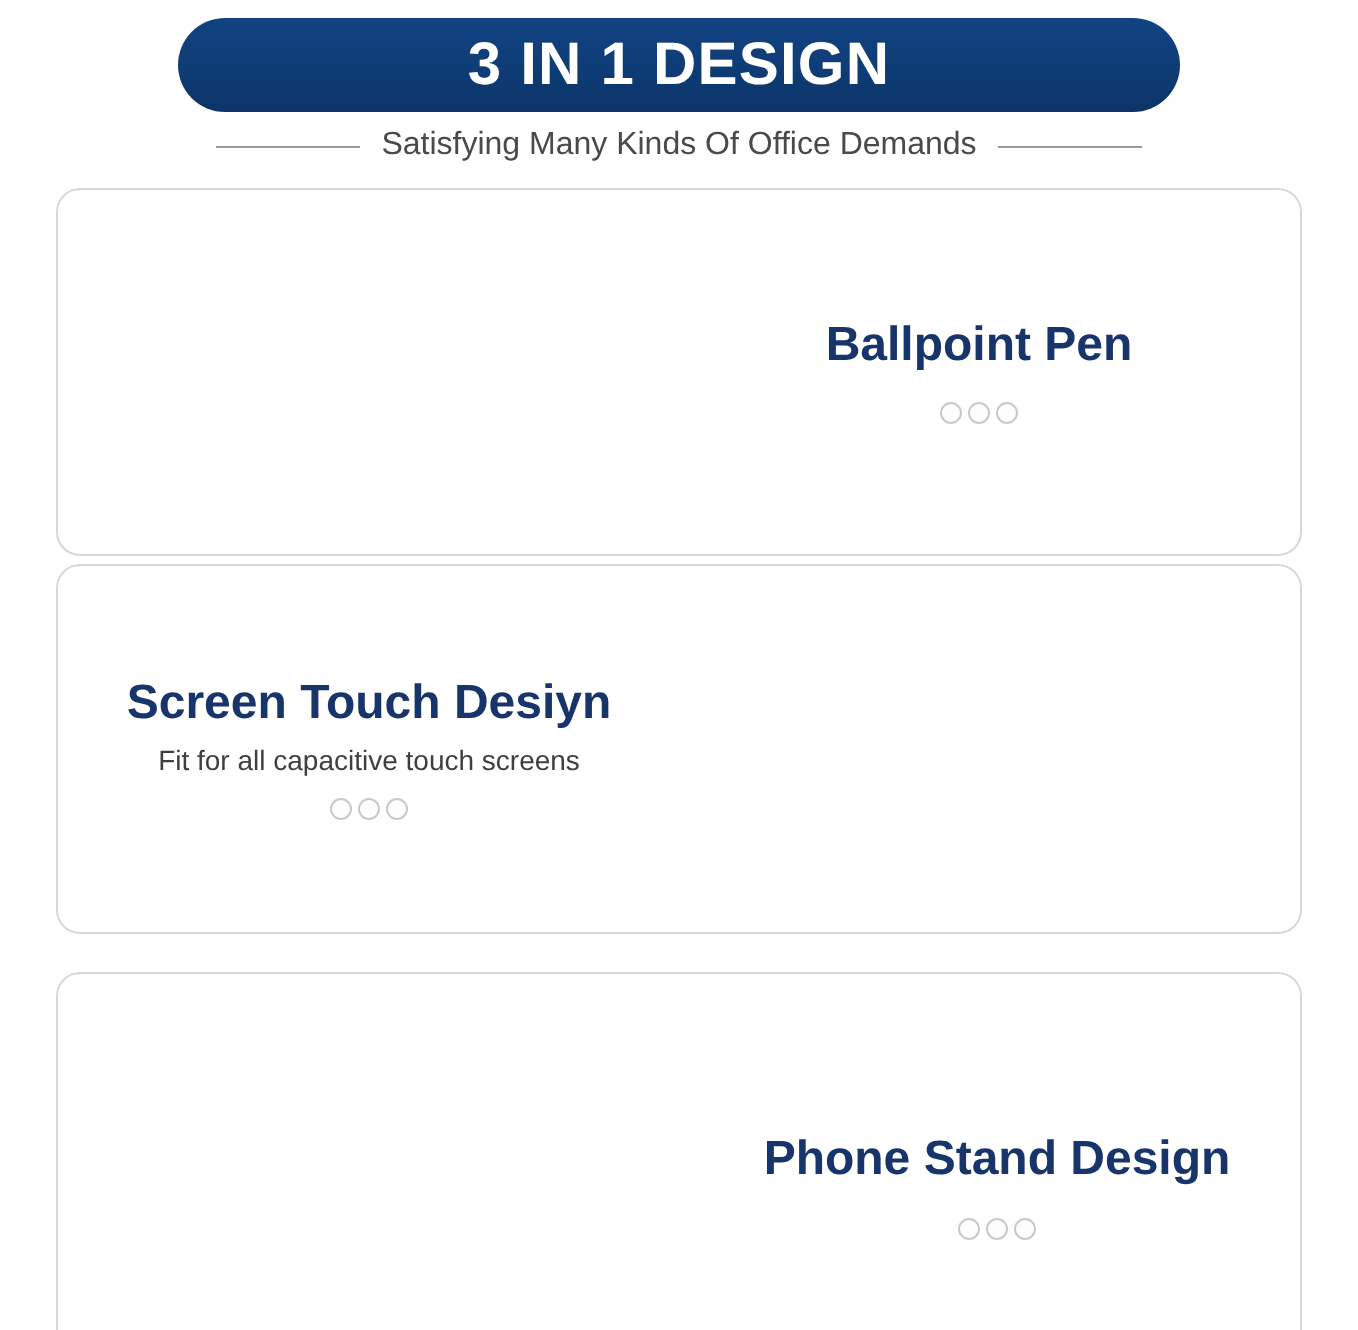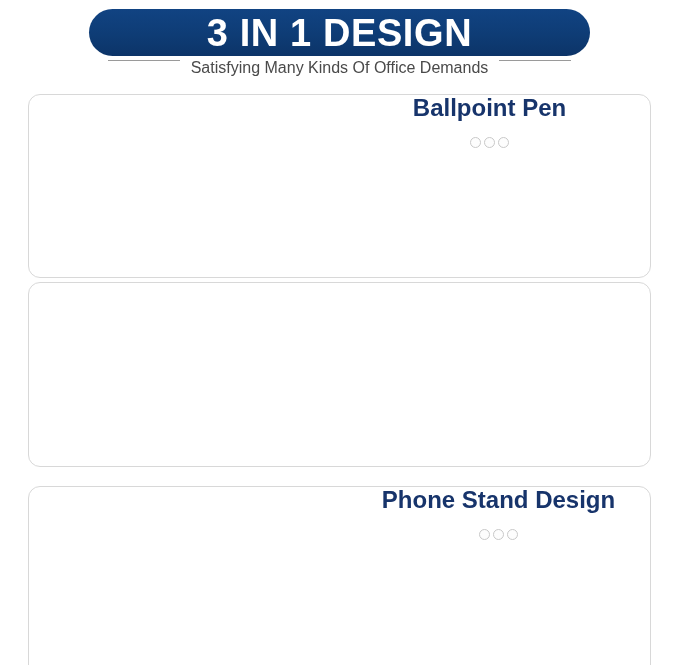--- a/index.html
+++ b/index.html
@@ -38,33 +38,34 @@
     height: 47px;
     border-radius: 24px;
     background: linear-gradient(180deg, #114382 0%, #0e3c75 55%, #0c3468 100%);
     display: flex;
     align-items: center;
     justify-content: center;
     box-sizing: border-box;
   }
   .banner-title {
     color: #ffffff;
-    font-size: 38px;
+    font-size: 30px;
     font-weight: bold;
     letter-spacing: 0.6px;
     line-height: 1;
     white-space: nowrap;
   }
   .subhead {
     position: absolute;
     left: 0;
     top: 60px;
     width: 679px;
     height: 26px;
     display: flex;
+    align-items: center;
     justify-content: center;
     gap: 11px;
   }
   .rule {
     width: 72px;
     height: 1px;
     background: #9a9a9a;
   }
   .subhead-text {
     color: #4a4a4a;
@@ -87,21 +88,21 @@
   }
   .card-1 { top: 94px;  height: 184px; }
   .card-2 { top: 282px; height: 185px; }
   .card-3 { top: 486px; height: 215px; }
 
   .card-inner {
     position: relative;
     width: 100%;
     height: 100%;
     display: flex;
-    align-items: flex-start;
+    align-items: center;
   }
   .card-inner.reverse { flex-direction: row-reverse; }
 
   .photo {
     position: relative;
     flex: 0 0 auto;
     overflow: hidden;
   }
   .photo-1 { width: 300px; }
   .photo-2 { width: 310px; }
@@ -658,20 +659,29 @@
           <div class="hand2"></div>
           <div class="fng g1"></div>
           <div class="fng g2"></div>
           <div class="stylus"></div>
           <div class="disc"></div>
           <div class="fadeB2"></div>
           <div class="fadeL"></div>
         </div>
       </div>
 
+      <div class="textcol">
+        <div class="feat-title">Screen Touch Desiyn</div>
+        <div class="feat-desc">Fit for all capacitive touch screens</div>
+        <div class="dots">
+          <span class="dot"></span>
+          <span class="dot"></span>
+          <span class="dot"></span>
+        </div>
+      </div>
 
     </div>
   </div>
 
   <div class="card card-3">
     <div class="card-inner">
 
       <div class="photo photo-3">
         <div class="ph3">
           <div class="person"></div>

